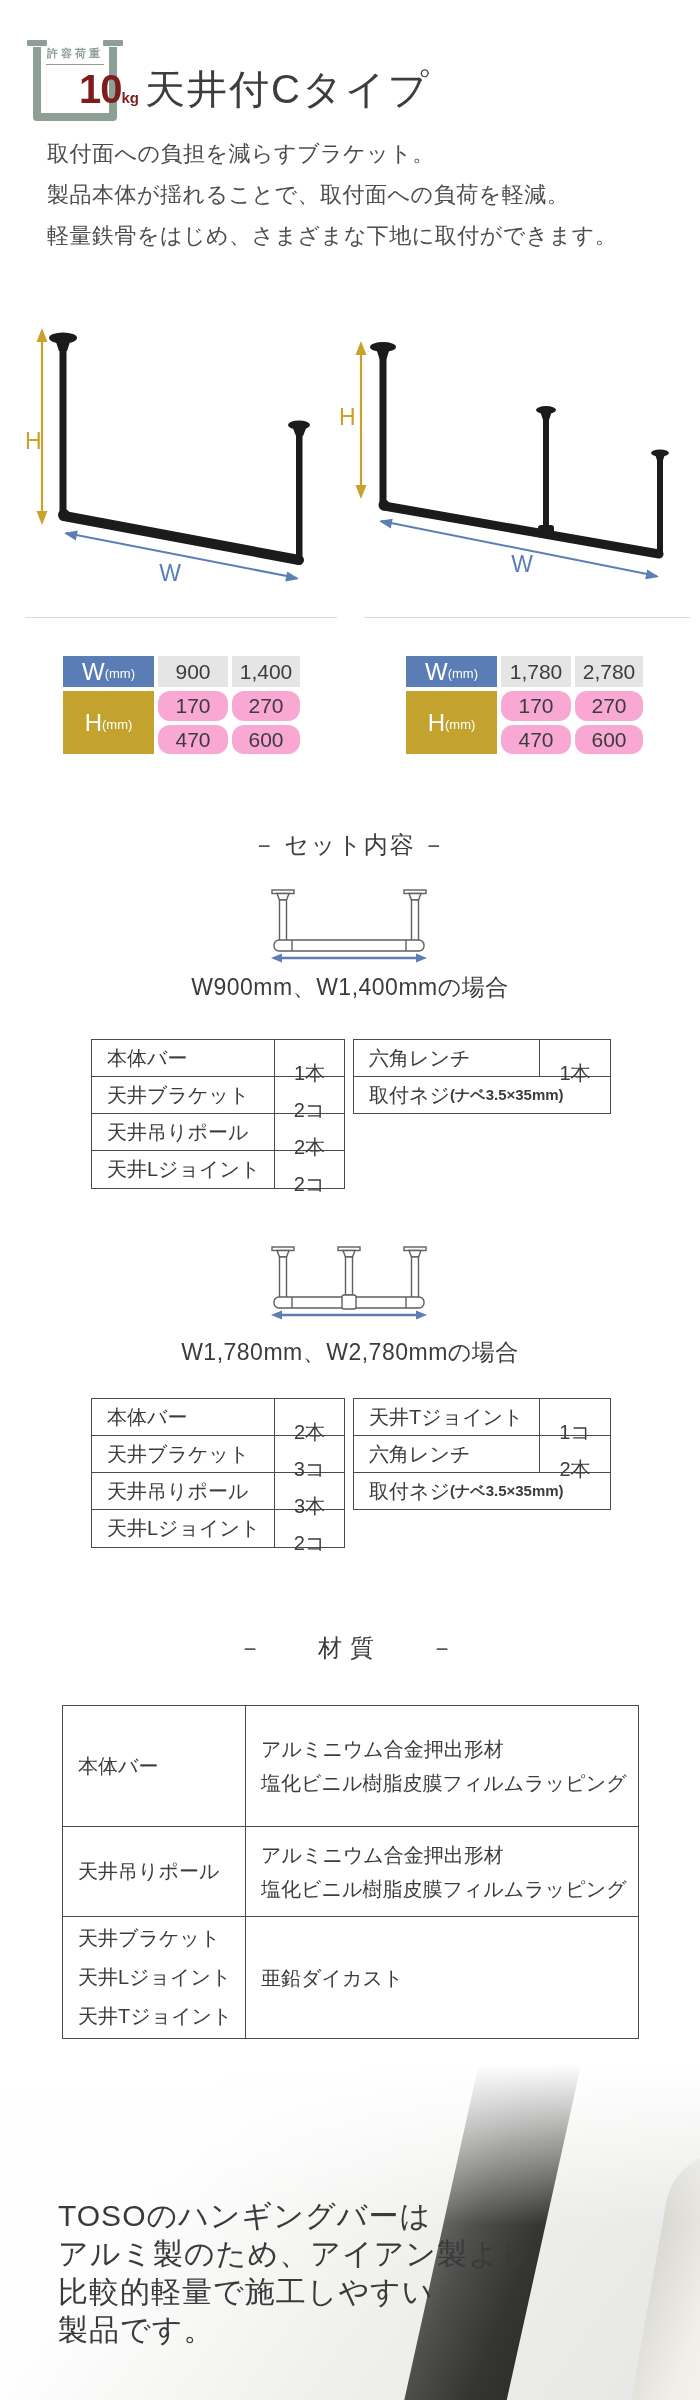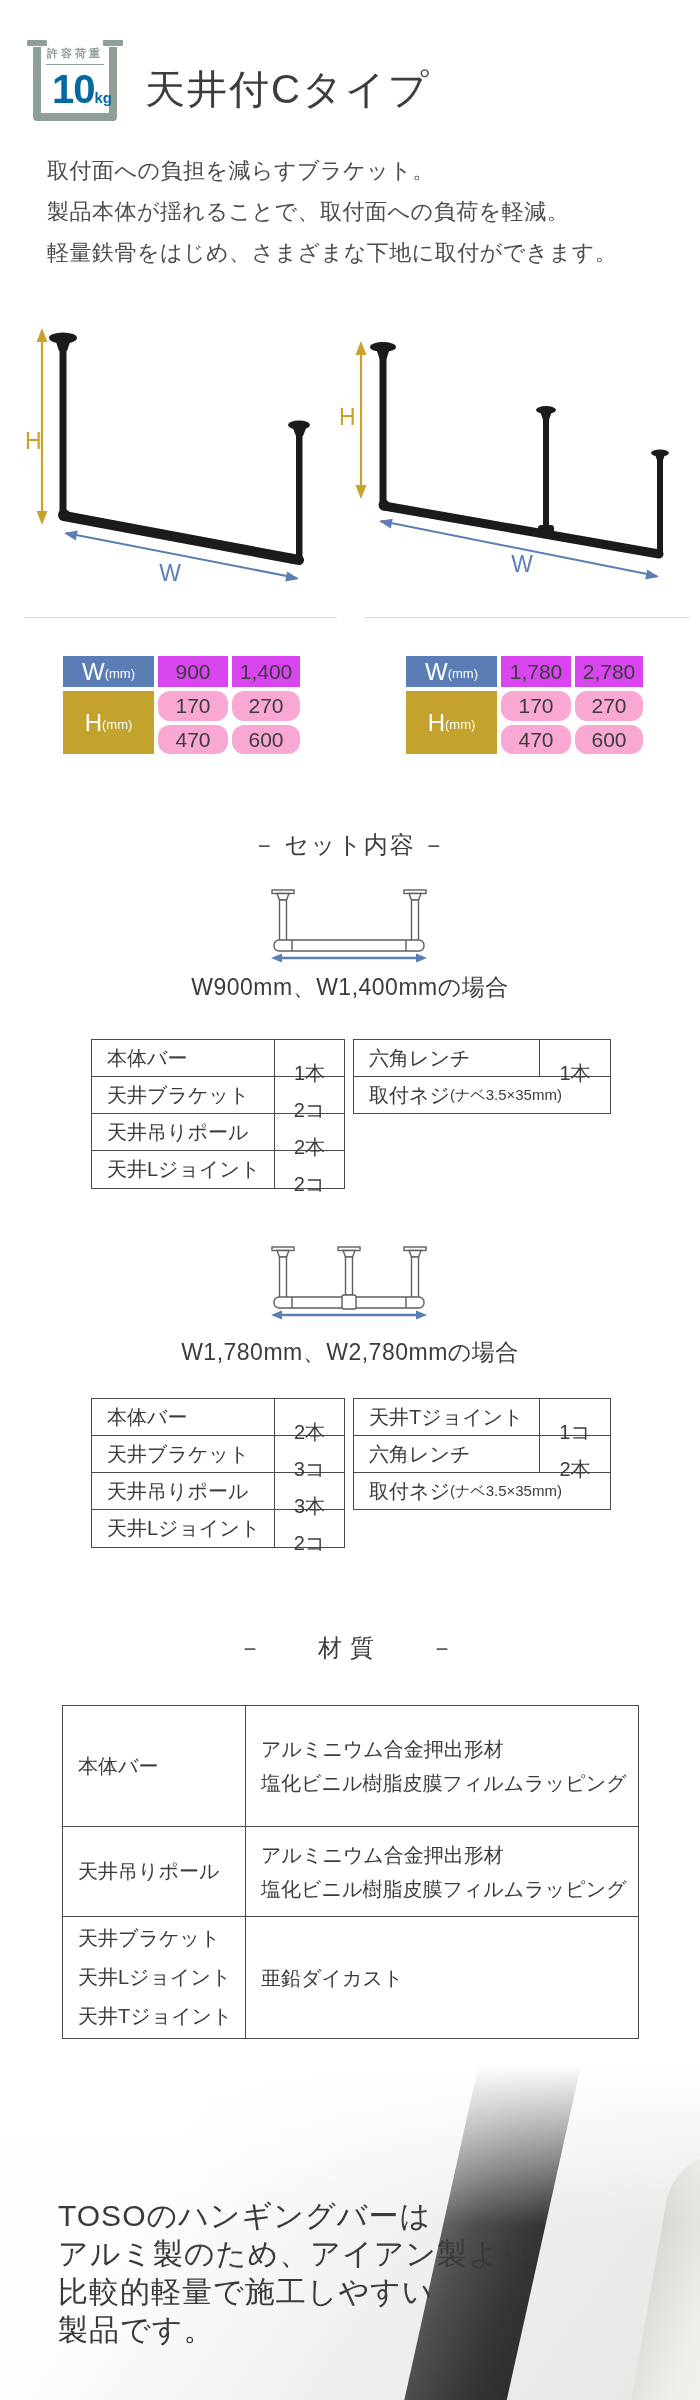--- a/index.html
+++ b/index.html
@@ -5,56 +5,56 @@
   html,body{margin:0;padding:0;background:#ffffff;}
   #page{position:relative;width:700px;height:2400px;background:#ffffff;overflow:hidden;
         font-family:"Liberation Sans","DejaVu Sans",sans-serif;color:#3d3d3d;}
   .abs{position:absolute;}
 
   
   .badge{left:27px;top:40px;width:96px;height:85px;}
   .badge-label{left:0;top:6px;width:96px;text-align:center;font-size:11px;letter-spacing:3px;
                color:#8e9f96;font-weight:bold;}
   .badge-line{left:19px;top:24px;width:58px;height:1px;background:#8e9f96;}
-  .badge-value{left:7px;top:27px;width:96px;text-align:center;font-size:40px;font-weight:bold;
-               color:#0369a1;letter-spacing:-1px;}
+  .badge-value{left:16px;top:27px;width:96px;text-align:right;font-size:40px;font-weight:bold;
+               color:#7f1d1d;letter-spacing:-1px;}
   .badge-unit{font-size:15px;font-weight:bold;letter-spacing:0;}
   .page-title{left:145px;top:62px;font-size:40px;font-weight:500;color:#3d3d3d;letter-spacing:2px;}
 
-  .desc{left:47px;top:150px;font-size:22px;line-height:41px;color:#4d4d4d;letter-spacing:0.5px;}
+  .desc{left:47px;top:133px;font-size:22px;line-height:41px;color:#4d4d4d;letter-spacing:0.5px;}
 
   
   .divider{height:1px;background:#d8d8d8;top:617px;}
   .spec-table{top:656px;display:grid;grid-template-columns:91px 70px 68px;
               grid-template-rows:31px 30px 29px;gap:4px;}
   .cell{display:flex;align-items:center;justify-content:center;font-size:21px;color:#3c3c3c;}
   .w-head{background:#5a7db5;color:#ffffff;grid-column:1;grid-row:1;}
   .h-head{background:#c3a32e;color:#ffffff;grid-column:1;grid-row:2/4;}
   .dim-letter{font-size:24px;}
   .dim-unit{font-size:13px;margin-top:4px;}
-  .w-val{background:#d946ef;}
+  .w-val{background:#e5e5e5;}
   .h-val{background:#f9a8d4;border-radius:12px;}
 
   
   .sec-title{width:700px;text-align:center;font-size:24px;color:#3c3c3c;display:flex;
              justify-content:center;align-items:center;}
   .set-title{top:829px;gap:6px;letter-spacing:2px;}
   .mat-title{top:1632px;gap:48px;letter-spacing:8px;}
 
   .set-caption{width:700px;text-align:center;font-size:23px;color:#3c3c3c;letter-spacing:0.5px;}
 
   
   .set-table{border:1px solid #4a4a4a;background:#fff;}
   .set-row{display:flex;height:37px;border-bottom:1px solid #4a4a4a;box-sizing:border-box;}
   .set-row:last-child{border-bottom:none;}
   .set-name{border-right:1px solid #4a4a4a;display:flex;align-items:center;
             padding-left:15px;font-size:20px;color:#3c3c3c;box-sizing:border-box;}
   .set-qty{flex:1;display:flex;align-items:center;justify-content:center;font-size:20px;color:#3c3c3c;margin-top:30px;}
   .screw-row{display:flex;height:36px;align-items:center;padding-left:15px;font-size:20px;color:#3c3c3c;}
-  .screw-size{font-size:15px;}
+  .screw-size{font-size:15px;font-weight:bold;}
 
   
   .mat-table{left:62px;top:1705px;width:575px;border:1px solid #4a4a4a;background:#fff;}
   .mat-row{display:flex;border-bottom:1px solid #4a4a4a;box-sizing:border-box;}
   .mat-row:last-child{border-bottom:none;}
   .mat-name{width:183px;border-right:1px solid #4a4a4a;display:flex;flex-direction:column;
             justify-content:center;padding-left:15px;font-size:20px;line-height:39px;
             color:#3c3c3c;box-sizing:border-box;}
   .mat-val{flex:1;display:flex;flex-direction:column;justify-content:center;
            padding-left:15px;font-size:20px;line-height:34px;color:#3c3c3c;}

